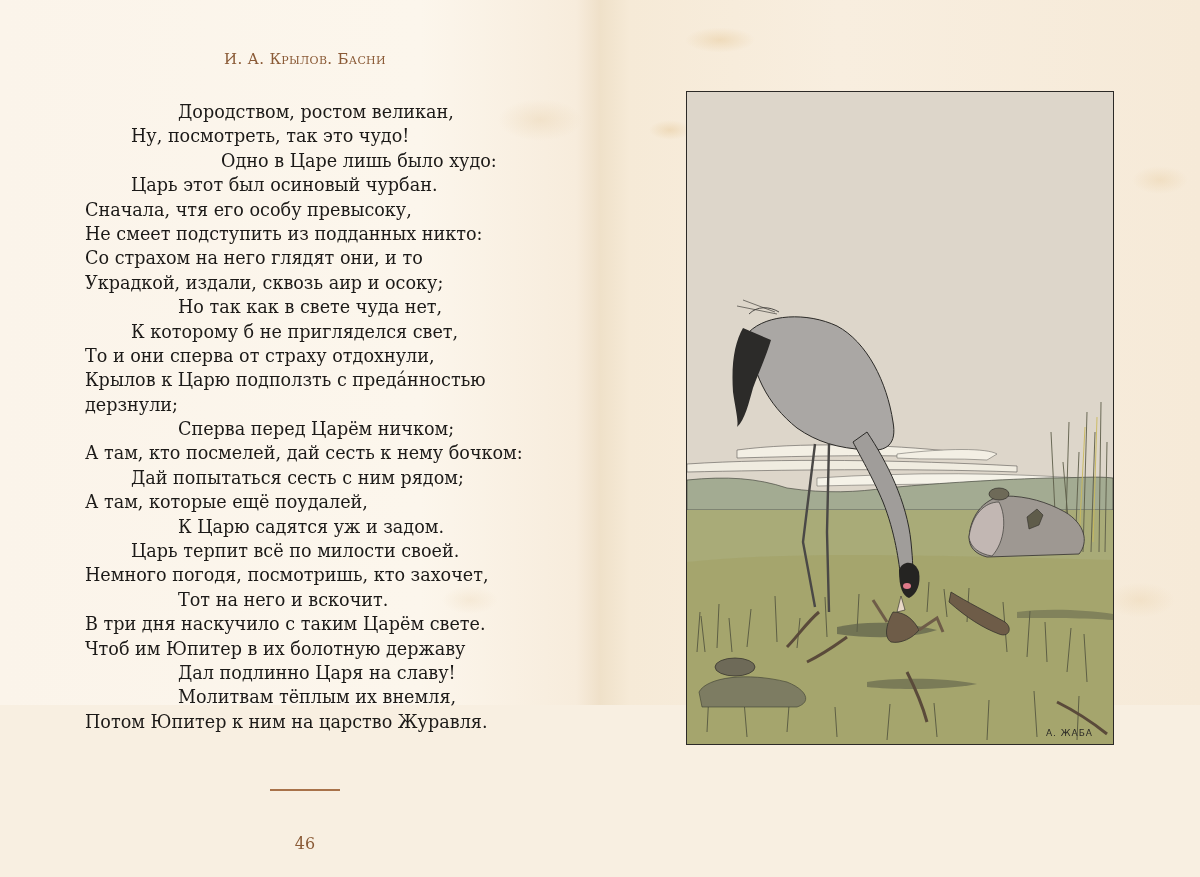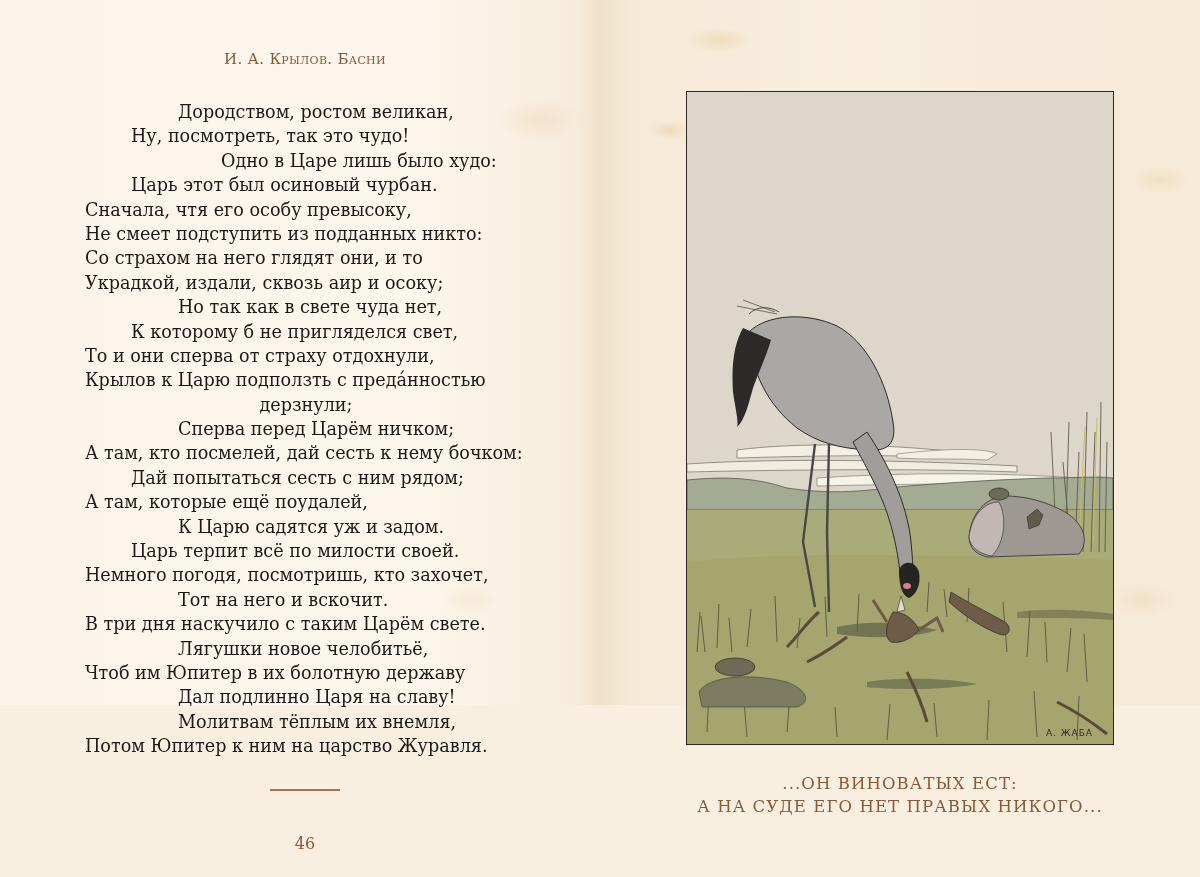--- a/index.html
+++ b/index.html
@@ -33,21 +33,21 @@
     font-variant: small-caps;
   }
   .poem { position: absolute; top: 100px; left: 85px; width: 460px; }
   .line {
     height: 24.4px; line-height: 24.4px; font-size: 17.6px; color: #1c1a18;
     white-space: nowrap;
   }
   .ind1 { padding-left: 46px; }
   .ind2 { padding-left: 93px; }
   .ind3 { padding-left: 136px; }
-  .indR { text-align: center; padding-right: 18px; }
+  .indR { text-align: left; padding-right: 18px; }
   .folio-rule {
     position: absolute; top: 789px; left: 270px; width: 70px; height: 1.5px;
     background: #a8724a;
   }
   .folio {
     position: absolute; top: 795px; left: 270px; width: 70px; text-align: center;
     font-size: 16px; color: #8a5a36; margin-top: 39px;
   }
   .plate {
     position: absolute; left: 86px; top: 91px; width: 426px; height: 652px;
@@ -87,21 +87,20 @@
         <div class="line indR">дерзнули;</div>
         <div class="line ind2">Сперва перед Царём ничком;</div>
         <div class="line">А там, кто посмелей, дай сесть к нему бочком:</div>
         <div class="line ind1">Дай попытаться сесть с ним рядом;</div>
         <div class="line">А там, которые ещё поудалей,</div>
         <div class="line ind2">К Царю садятся уж и задом.</div>
         <div class="line ind1">Царь терпит всё по милости своей.</div>
         <div class="line">Немного погодя, посмотришь, кто захочет,</div>
         <div class="line ind2">Тот на него и вскочит.</div>
         <div class="line">В три дня наскучило с таким Царём свете.</div>
-        <div class="line ind2">Лягушки новое челобитьё,</div>
         <div class="line">Чтоб им Юпитер в их болотную державу</div>
         <div class="line ind2">Дал подлинно Царя на славу!</div>
         <div class="line ind2">Молитвам тёплым их внемля,</div>
         <div class="line">Потом Юпитер к ним на царство Журавля.</div>
       </div>
 
     <div class="folio-rule"></div>
     <div class="folio">46</div>
   </div>
 
@@ -201,18 +200,14 @@
 
         <path d="M264 500 C280 510 300 520 318 530 C326 536 322 546 312 542 C296 536 280 526 262 510 Z" fill="#6e5c48" stroke="#2b2a27" stroke-width="0.7"></path>
         <path d="M100 555 C110 545 120 530 132 520" stroke="#5a4a3a" stroke-width="3" fill="none"></path>
         <path d="M120 570 C140 560 150 552 160 545" stroke="#5a4a3a" stroke-width="3" fill="none"></path>
         <path d="M220 580 C230 600 236 615 240 630" stroke="#5a4a3a" stroke-width="3" fill="none"></path>
         <path d="M370 610 C390 620 405 630 420 642" stroke="#5a4a3a" stroke-width="3" fill="none"></path>
       </svg>
       <div class="signature">А. ЖАБА</div>
     </div>
 
-    <div class="caption">
-      <div>...ОН ВИНОВАТЫХ ЕСТ:</div>
-      <div>А НА СУДЕ ЕГО НЕТ ПРАВЫХ НИКОГО...</div>
-    </div>
   </div>
 </div>
 
 </body></html>

